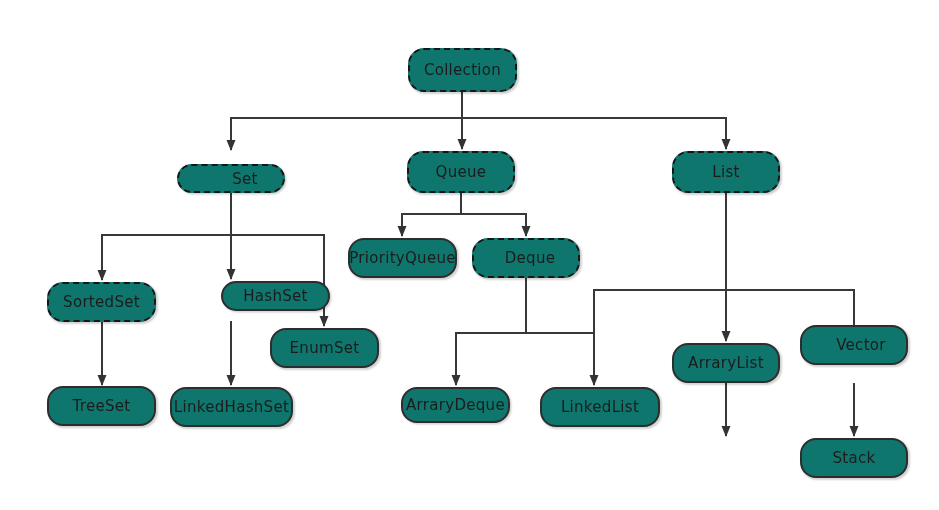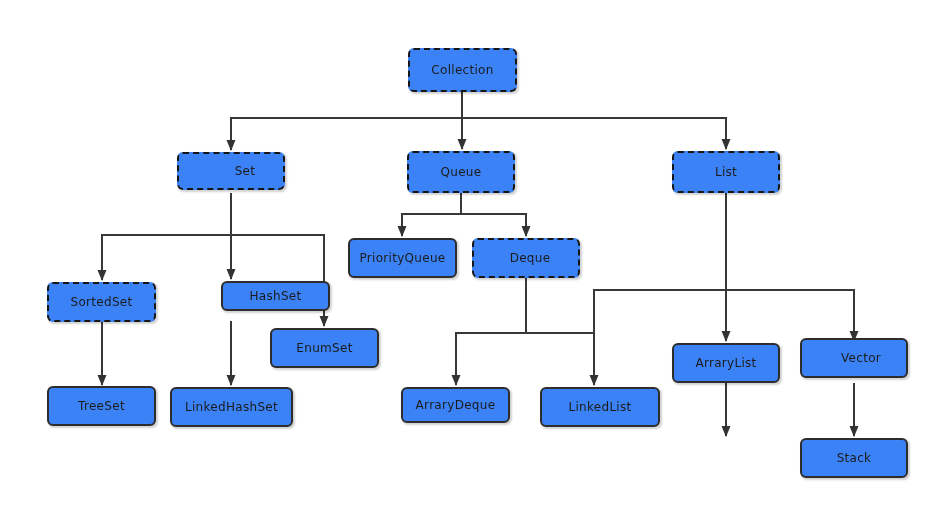--- a/index.html
+++ b/index.html
@@ -17,50 +17,50 @@
   }
   .edges {
     position: absolute;
     left: 0;
     top: 0;
     pointer-events: none;
   }
   .node {
     position: absolute;
     box-sizing: border-box;
-    background: #3b82f6;
+    background: #0f766e;
     border: 2px solid #2d2d2d;
-    border-radius: 6px;
+    border-radius: 16px;
     display: flex;
     align-items: center;
     justify-content: center;
-    font-size: 12px;
+    font-size: 15px;
     color: #1c1c1c;
     letter-spacing: 0.3px;
     box-shadow: 1.5px 1.5px 2px rgba(0,0,0,0.18);
   }
   .node.dashed {
     border: 2.5px dashed #161616;
   }
   
   .n-collection    { left:408px; top:48px;  width:109px; height:44px; }
-  .n-set           { left:177px; top:152px; width:108px; height:38px;padding-left:28px; }
+  .n-set           { left:177px; top:164px; width:108px; height:29px;padding-left:28px; }
   .n-queue         { left:407px; top:151px; width:108px; height:42px; }
   .n-list          { left:672px; top:151px; width:108px; height:42px; }
   .n-priorityqueue { left:348px; top:238px; width:109px; height:40px; }
   .n-deque         { left:472px; top:238px; width:108px; height:40px;padding-left:8px; }
   .n-sortedset     { left:47px;  top:282px; width:109px; height:40px; }
   .n-hashset       { left:177px; top:281px; width:109px; height:30px;margin-left:44px; }
   .n-enumset       { left:270px; top:328px; width:109px; height:40px; }
   .n-treeset       { left:47px;  top:386px; width:109px; height:40px; }
   .n-linkedhashset { left:170px; top:387px; width:123px; height:40px; }
   .n-arrarydeque   { left:401px; top:387px; width:109px; height:36px; }
   .n-linkedlist    { left:540px; top:387px; width:120px; height:40px; }
   .n-arrarylist    { left:672px; top:343px; width:108px; height:40px;justify-content:center; }
-  .n-vector        { left:800px; top:338px; width:108px; height:40px;padding-left:14px; }
+  .n-vector        { left:800px; top:325px; width:108px; height:40px;padding-left:14px; }
   .n-attributelist { left:672px; top:438px; width:108px; height:40px; }
   .n-stack         { left:800px; top:438px; width:108px; height:40px; }
 </style>
 </head>
 <body>
 
 <div class="canvas">
 
   <svg class="edges" width="939" height="510" viewBox="0 0 939 510">
     <defs>

